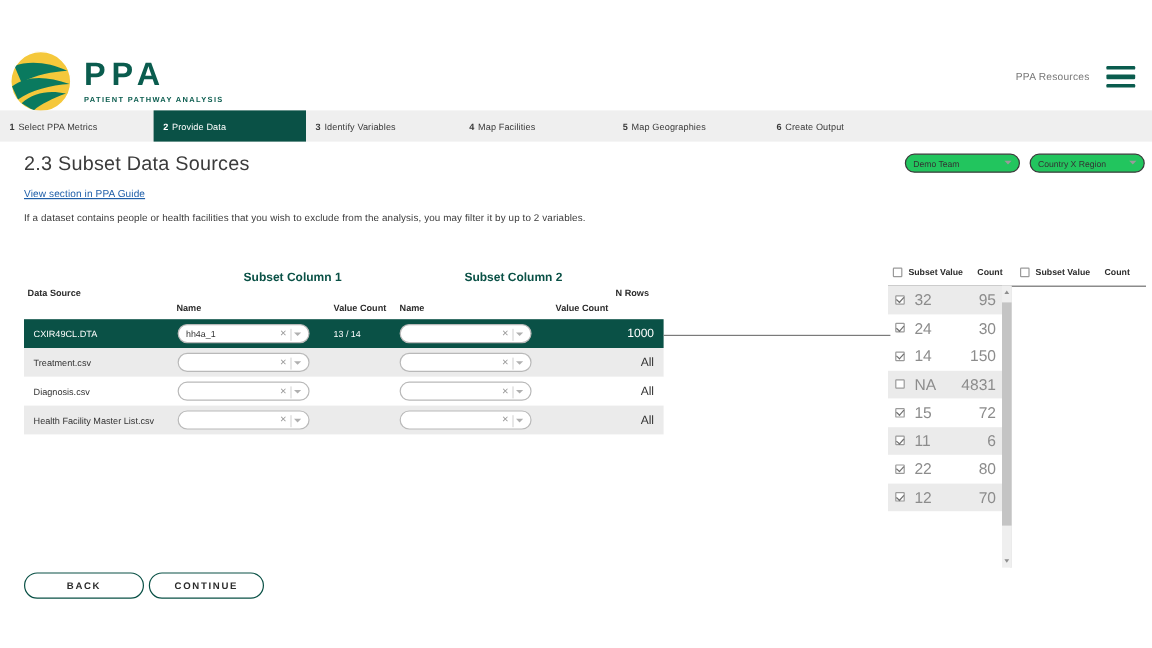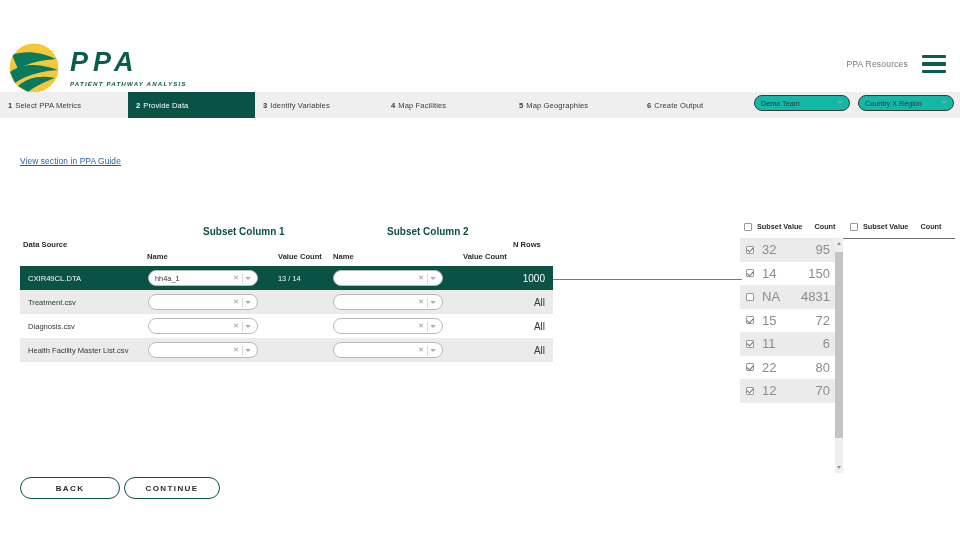--- a/index.html
+++ b/index.html
@@ -11,21 +11,21 @@
   }
   #app { position: relative; width: 960px; height: 540px; background:#fff; }
 
   
   .header {
     position: absolute; top: 0; left: 0; width: 960px; height: 92px;
     background: #ffffff;
   }
   .logo-wrap { position: absolute; left: 8px; top: 42px; display: flex; align-items: center; }
   .logo-mark { width: 52px; height: 52px; position: relative; }
-  .logo-text { margin-left: 10px; font-style: italic; }
+  .logo-text { margin-left: 10px; }
   .logo-ppa {
     font-size: 27px; letter-spacing: 5px; font-weight: bold;
     color: #0a5c4e; line-height: 1;
   }
   .logo-sub {
     font-size: 6.2px; letter-spacing: 1.15px; color: #0a5c4e;
     margin-top: 4px; font-weight: bold;
   }
   .hdr-right { position: absolute; right: 14px; top: 55px; display: flex; align-items: center; }
   .ppa-res { font-size: 8.5px; color: #777; margin-right: 14px; letter-spacing: .2px;}
@@ -39,22 +39,22 @@
   }
   .nav-item {
     display: flex; align-items: center; padding-left: 8px;
     font-size: 7.6px; color: #3a3a3a; letter-spacing: .1px; white-space: nowrap;
   }
   .nav-item .num { font-weight: bold; margin-right: 3px; }
   .nav-item.active { background: #0a5146; color: #ffffff; }
   .nav-sel-wrap { position: absolute; right: 6px; top: 3px; display: flex; gap: 8px; }
   .nav-select {
     width: 96px; height: 16px; border: 1px solid #3a3a3a; border-radius: 9px;
-    background: #14b8a6; font-size: 7.2px; color: #333;
-    display: flex; align-items: center; padding: 0 6px; position: relative;
+    background: #22c55e; font-size: 7.2px; color: #333;
+    display: flex; align-items: center; padding: 0 6px; position: relative; margin-top: 33px;
   }
   .nav-select .caret {
     position: absolute; right: 6px; top: 5px;
     width: 0; height: 0; border-left: 3px solid transparent; border-right: 3px solid transparent;
     border-top: 3.4px solid #9a9a9a;
   }
 
   
   .page-title {
     position: absolute; left: 20px; top: 128px;
@@ -232,21 +232,23 @@
         <span>Demo Team</span>
         <span class="caret"></span>
       </div>
       <div class="nav-select">
         <span>Country X Region</span>
         <span class="caret"></span>
       </div>
     </div>
   </div>
 
+  <div class="page-title">2.3 Subset Data Sources</div>
   <div class="guide-link">View section in PPA Guide</div>
+  <div class="blurb">If a dataset contains people or health facilities that you wish to exclude from the analysis, you may filter it by up to 2 variables.</div>
 
   <div class="tbl">
     <div class="hdr-row">
       <div class="hdr-group" style="left:183px; top:4px;">Subset Column 1</div>
       <div class="hdr-group" style="left:367px; top:4px;">Subset Column 2</div>
       <div class="hdr-cell" style="left:3px; top:18px;">Data Source</div>
       <div class="hdr-cell" style="left:127px; top:30px;">Name</div>
       <div class="hdr-cell" style="left:258px; top:30px;">Value Count</div>
       <div class="hdr-cell" style="left:313px; top:30px;">Name</div>
       <div class="hdr-cell" style="left:443px; top:30px;">Value Count</div>
@@ -348,20 +350,25 @@
     <div class="panel-line"></div>
 
     <div class="panel-box">
       <div class="vrow shade">
         <span class="vchk on"></span>
         <span class="vval">32</span>
         <span class="vcnt">95</span>
       </div>
       <div class="vrow">
         <span class="vchk on"></span>
+        <span class="vval">24</span>
+        <span class="vcnt">30</span>
+      </div>
+      <div class="vrow">
+        <span class="vchk on"></span>
         <span class="vval">14</span>
         <span class="vcnt">150</span>
       </div>
       <div class="vrow shade">
         <span class="vchk"></span>
         <span class="vval">NA</span>
         <span class="vcnt">4831</span>
       </div>
       <div class="vrow">
         <span class="vchk on"></span>

